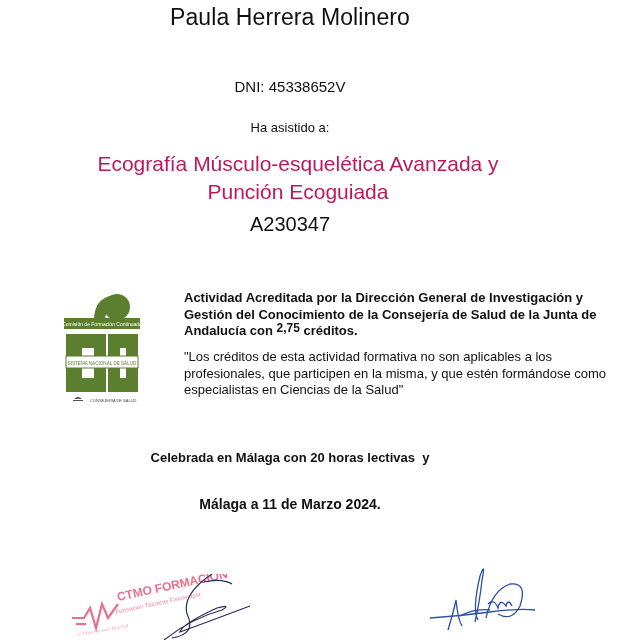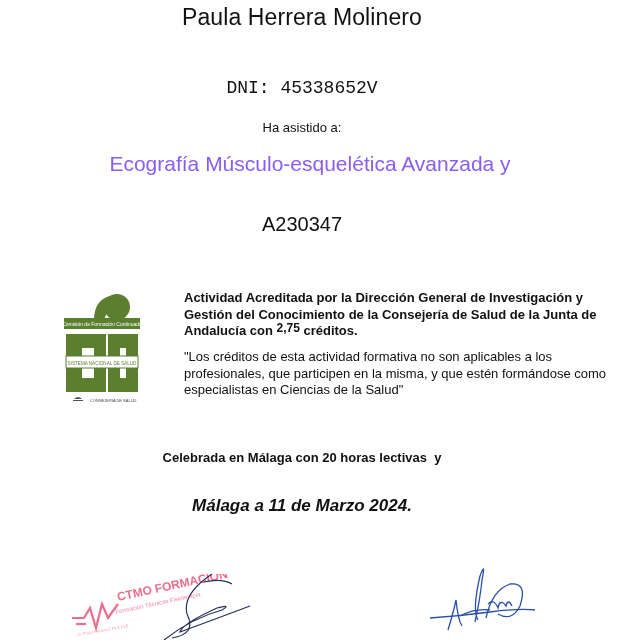--- a/index.html
+++ b/index.html
@@ -1,46 +1,47 @@
 <!DOCTYPE html>
 <html><head>
   <meta charset="utf-8">
   <style>
     * { box-sizing: border-box; margin: 0; padding: 0; }
     html, body { width: 640px; height: 640px; background: #ffffff; overflow: hidden; }
     body { position: relative; font-family: "Liberation Sans", sans-serif; color: #111; }
     .abs { position: absolute; }
-    .center { left: 12px; width: 580px; text-align: center; }
+    .center { left: 0; width: 580px; text-align: center; }
 
     .name { top: 4px; font-size: 23px; color: #111; letter-spacing: 0.1px; }
-    .dni { top: 78px; font-size: 18px; color: #111; font-family: Liberation Mono, monospace; }
+    .dni { top: 78px; font-size: 15px; color: #111; }
     .attended { top: 120px; font-size: 13px; font-weight: normal; }
-    .course { top: 150px; font-size: 21px; line-height: 28px; color: #8b5cf6; padding-left: 16px; }
+    .course { top: 150px; font-size: 21px; line-height: 28px; color: #be185d; padding-left: 16px; }
     .code { top: 213px; font-size: 20px; }
 
     .logo { left: 64px; top: 294px; width: 76px; height: 116px; }
 
     .accred { left: 184px; top: 290px; width: 430px; font-size: 13px; font-weight: bold; line-height: 16.5px; }
     .accred .credits { font-size: 12px; position: relative; top: -3px; text-align: right; }
     .note { left: 184px; top: 349px; width: 430px; font-size: 13px; line-height: 16.5px; }
 
     .held { top: 449px; font-size: 13px; font-weight: bold; line-height: 17px; }
-    .issued { top: 496px; font-size: 17px; font-weight: bold; font-style: italic; }
+    .issued { top: 496px; font-size: 14px; font-weight: bold; }
 
     .stamp { left: 72px; top: 574px; width: 180px; height: 66px; }
     .sig2 { left: 420px; top: 560px; width: 140px; height: 80px; }
   </style>
 </head>
 <body>
 
 <div class="abs center name">Paula Herrera Molinero</div>
 <div class="abs center dni">DNI: 45338652V</div>
 <div class="abs center attended">Ha asistido a:</div>
 <div class="abs center course">
   <div>Ecografía Músculo-esquelética Avanzada y</div>
+  <div>Punción Ecoguiada</div>
 </div>
 <div class="abs center code">A230347</div>
 
 <svg class="abs logo" viewBox="0 0 76 116">
   <g fill="#5b7f2e">
 
     <circle cx="53" cy="13" r="13"></circle>
 
     <path d="M30 26 Q30 4 50 1 L40 26 Z"></path>
 

